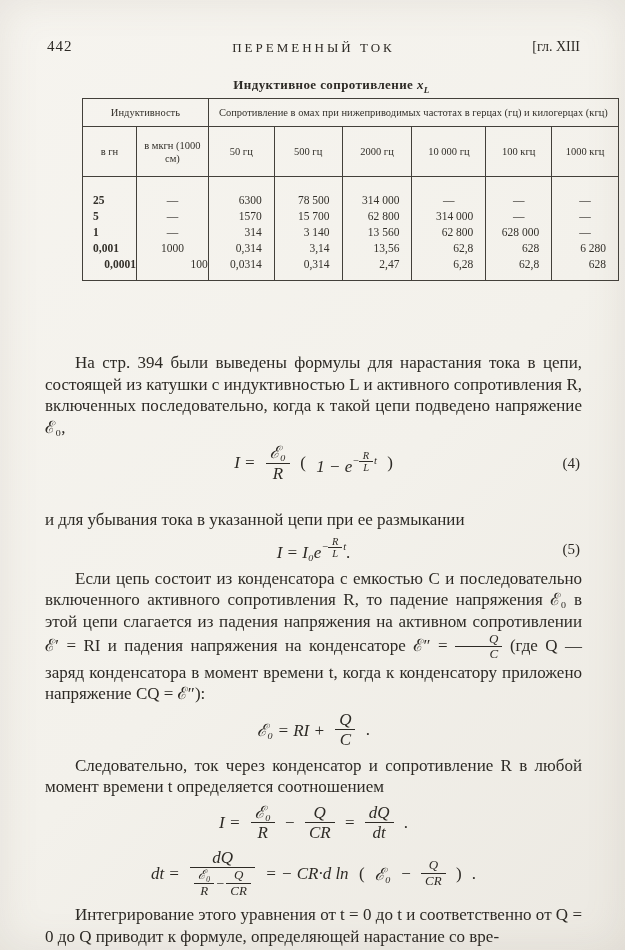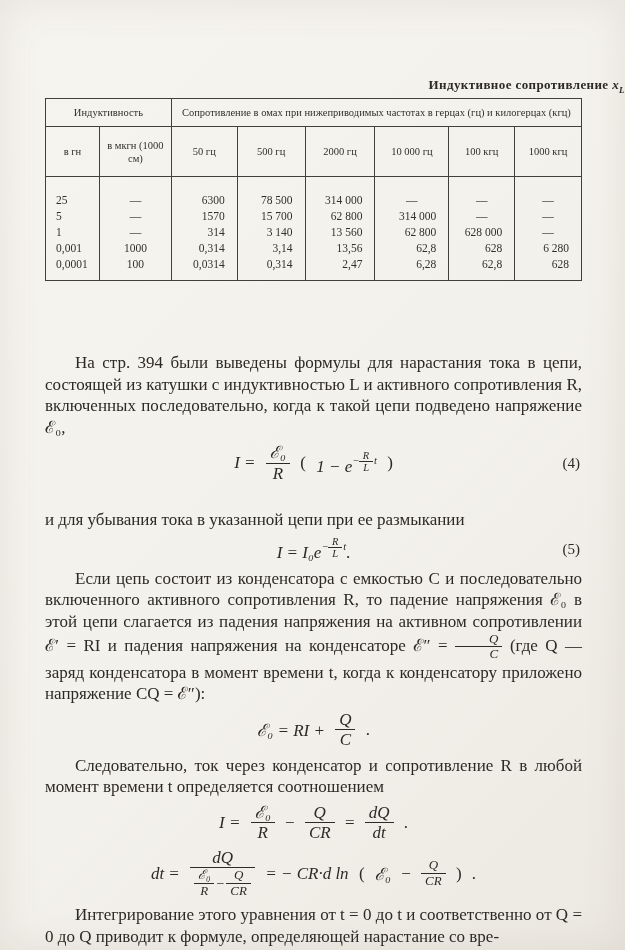--- a/index.html
+++ b/index.html
@@ -14,35 +14,35 @@
   }
   .it { font-style: italic; }
 
   
   .page-header { position: absolute; top: 38px; left: 47px; right: 45px; height: 20px; font-size: 15px; }
   .pagenum { position: absolute; left: 0; top: 0; letter-spacing: 1px; }
   .running { position: absolute; left: 50%; transform: translateX(-50%); top: 2px; font-size: 13px; letter-spacing: 3px; }
   .chapter { position: absolute; right: 0; top: 1px; font-size: 14px; }
 
   
-  .tbl-title { position: absolute; top: 77px; left: 0; width: 100%; text-align: right; font-weight: bold; font-size: 13px; letter-spacing: 0.4px; padding-left: 38px; }
+  .tbl-title { position: absolute; top: 77px; left: 0; width: 100%; text-align: center; font-weight: bold; font-size: 13px; letter-spacing: 0.4px; padding-left: 38px; }
   .tbl-title sub { font-size: 9px; font-style: italic; }
 
   
   .table-wrap { position: absolute; top: 98px; left: 45px; width: 537px; }
-  table { width: 100%; border-collapse: collapse; border: 1.5px solid #43403a; color: #33302a; }
+  table { width: 100%; border-collapse: collapse; border: 1.5px solid #43403a; color: #33302a; margin-left: 37px; }
   th, td { border-left: 1px solid #43403a; }
   th { font-weight: normal; text-align: center; vertical-align: middle; font-size: 10.5px; line-height: 13px; }
   tr.grow th { border-bottom: 1px solid #43403a; padding: 7px 4px; }
   th.gh2 { padding-left: 26px; padding-right: 26px; }
   tr.srow th { border-bottom: 1px solid #43403a; padding: 9px 3px; height: 50px; }
   tbody td { font-size: 11.5px; line-height: 16px; padding: 0; }
   tbody tr:first-child td { padding-top: 15px; }
-  tbody tr:last-child td { padding-bottom: 8px; }
-  td.c0 { text-align: left; padding-left: 10px; }
+  tbody tr:last-child td { padding-bottom: 8px; text-align: right; }
+  td.c0 { text-align: left; padding-left: 10px; font-weight: bold; }
   td.c1, td.dash { text-align: center; }
   td.num { text-align: right; padding-right: 12px; }
 
   
   .textcol { position: absolute; top: 352px; left: 45px; width: 537px; font-size: 17px; line-height: 21.5px; text-align: justify; }
   .textcol p { text-indent: 30px; }
   .textcol p.noindent { text-indent: 0; margin-top: 26px; }
 
   
   .eq { position: relative; text-align: center; margin: 5px 0; line-height: normal; }
@@ -59,20 +59,25 @@
   .bigp { font-size: 38px; font-weight: 300; line-height: 0.9; }
   .medp { font-size: 27px; font-weight: 300; line-height: 0.9; }
   .frac .den .frac, .frac.m2 { font-size: 13px; display: inline-block; vertical-align: middle; }
   .frac .den .op { display: inline-block; vertical-align: middle; margin: 0 2px; font-size: 14px; }
 </style>
 </head>
 <body>
 
 <div class="page">
 
+  <div class="page-header">
+    <span class="pagenum">442</span>
+    <span class="running">ПЕРЕМЕННЫЙ ТОК</span>
+    <span class="chapter">[гл. XIII</span>
+  </div>
 
   <div class="tbl-title">
     <span>Индуктивное сопротивление</span>&nbsp;<span class="it">x</span><sub>L</sub>
   </div>
 
   <div class="table-wrap">
     <table>
       <colgroup>
         <col style="width:54px">
           <col style="width:72px">

